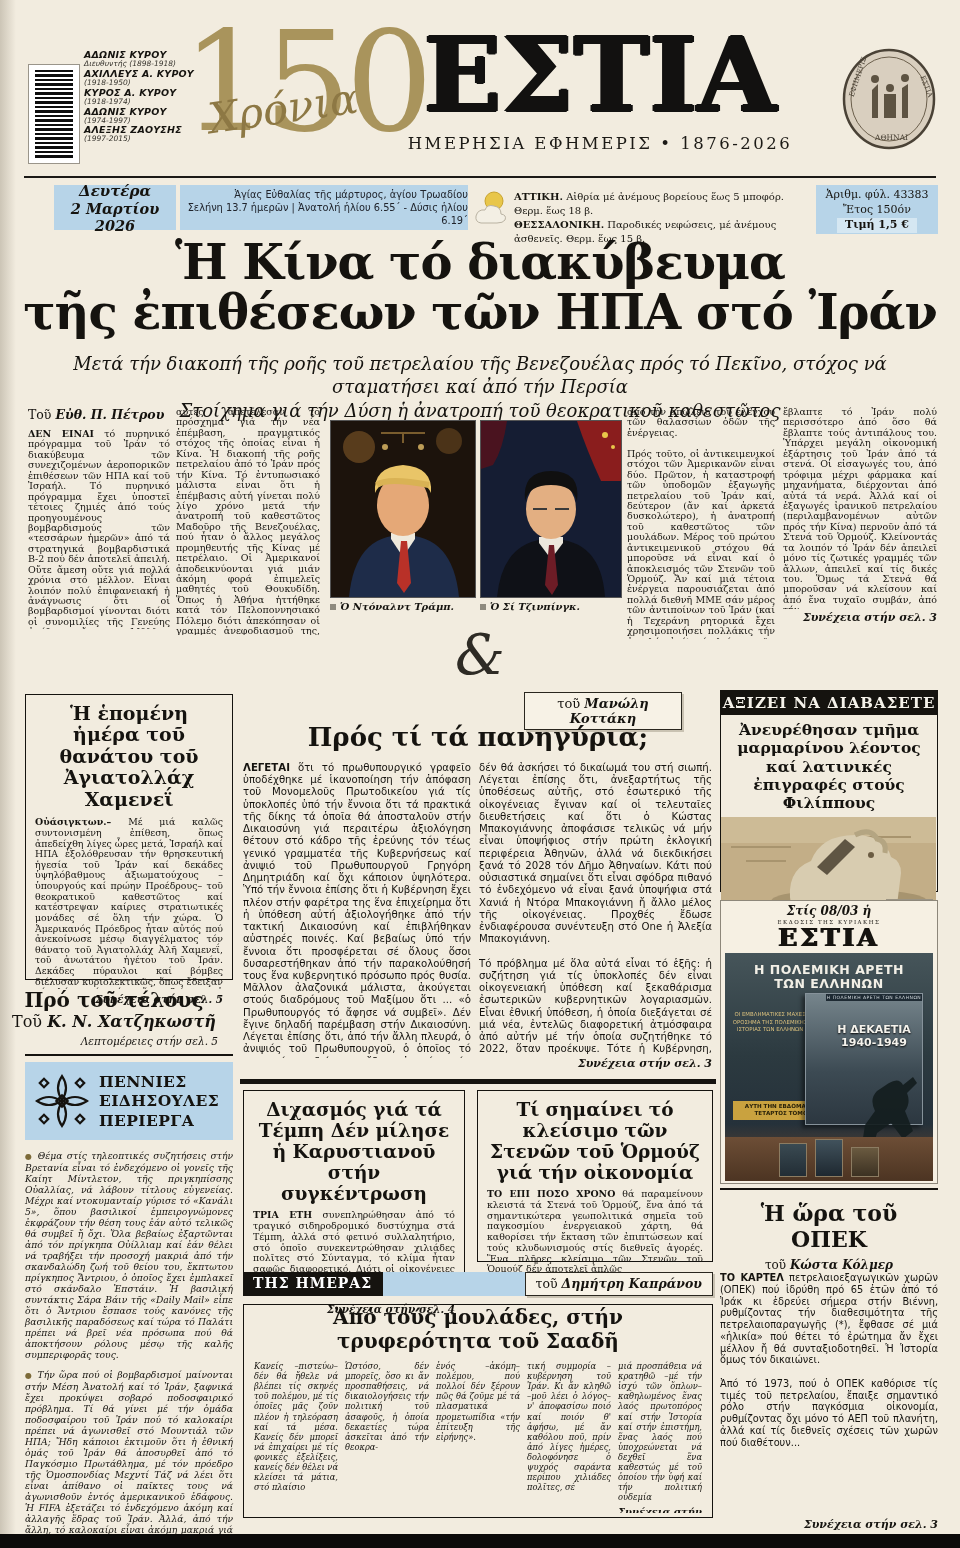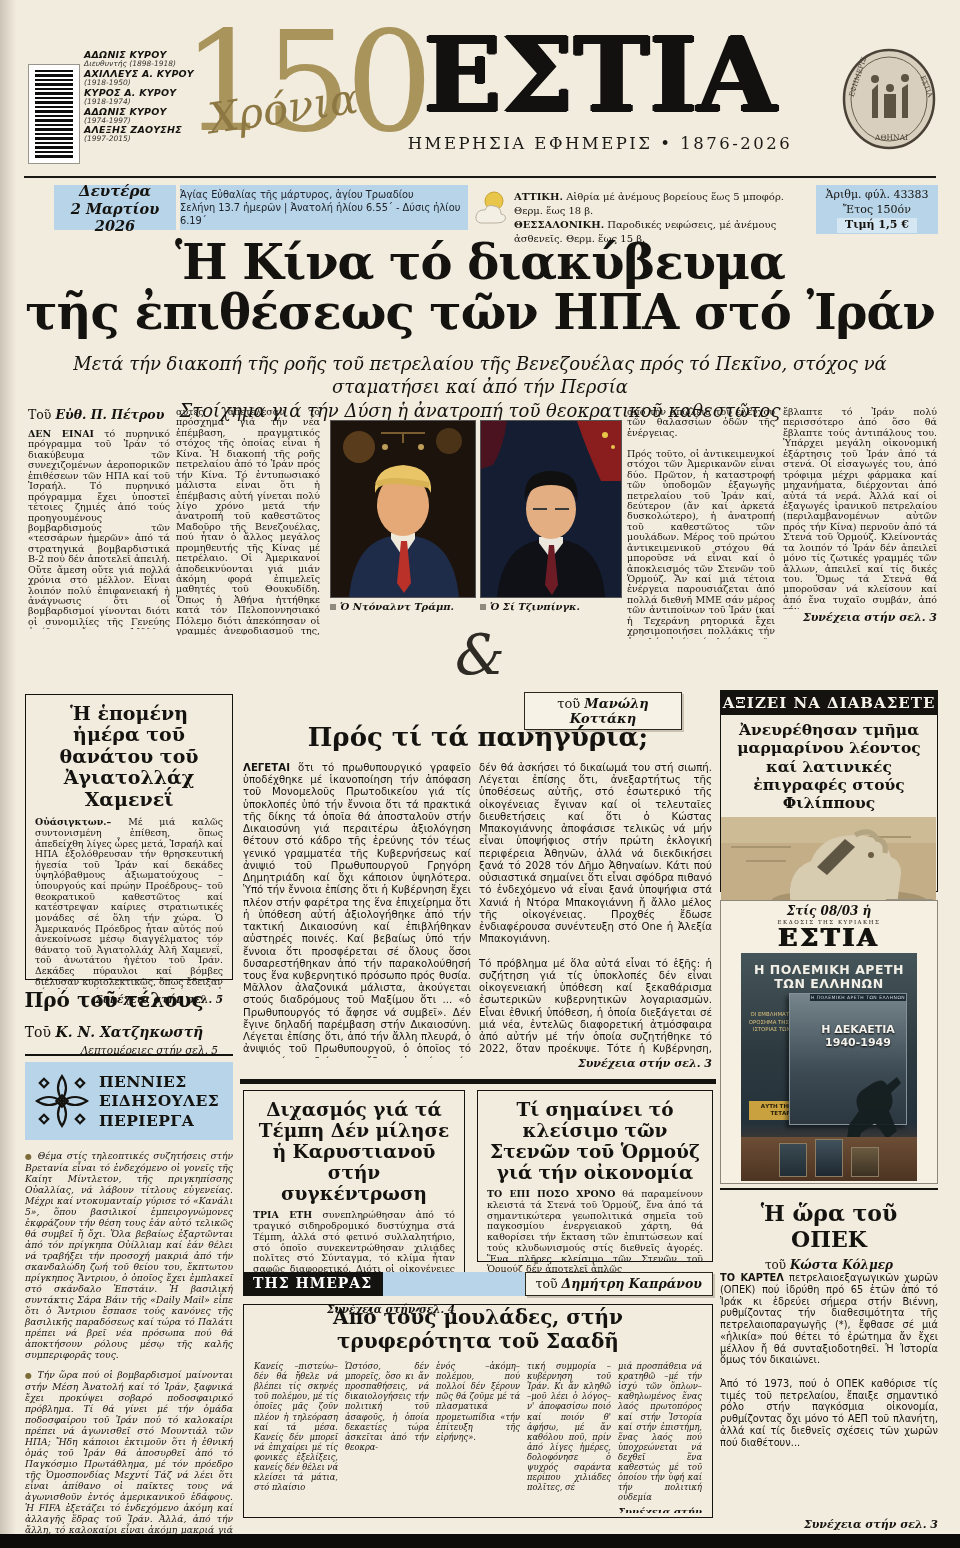--- a/index.html
+++ b/index.html
@@ -23,21 +23,21 @@
   .logo{left:392px;top:22px;width:416px;text-align:center;font-size:102px;line-height:1.05;font-weight:bold;color:#121110;
         text-shadow:1.6px 0 #121110,-1.6px 0 #121110,0 1px #121110,0 -1px #121110;}
   .tagline{left:392px;top:134px;width:416px;text-align:center;font-size:16.5px;letter-spacing:2.5px;color:#1c1a16;}
   .emblem{left:842px;top:48px;width:94px;height:102px;}
   .rule-top{left:24px;top:176px;width:912px;height:2px;background:#1c1a16;}
   
   .blue{background:#b7d4e8;}
   .datebox{left:54px;top:185px;width:122px;height:45px;display:flex;flex-direction:column;justify-content:center;text-align:center;}
   .datebox .d1{font-size:15px;font-weight:bold;font-style:italic;}
   .datebox .d2{font-size:14.5px;font-weight:bold;font-style:italic;}
-  .saintsbox{left:180px;top:185px;width:288px;height:45px;display:flex;flex-direction:column;justify-content:center;text-align:left;
+  .saintsbox{left:180px;top:185px;width:288px;height:45px;display:flex;flex-direction:column;justify-content:center;text-align:right;
              font-family:"DejaVu Sans",sans-serif;font-size:9.8px;line-height:1.35;color:#20242c;}
   .wicon{left:472px;top:186px;width:38px;height:40px;}
   .wtext{left:514px;top:190px;width:300px;font-size:10px;line-height:1.4;color:#17150f;}
   .issuebox{left:816px;top:185px;width:122px;height:49px;text-align:center;font-size:11px;line-height:1.35;padding-top:3px;box-sizing:border-box;}
   .pricebar{display:inline-block;background:#d5e7f2;padding:0 8px;font-weight:bold;}
   
   .headline{left:20px;top:238px;width:920px;text-align:center;font-weight:bold;font-size:48px;line-height:1.04;letter-spacing:-1px;}
   .subhead{left:20px;top:352px;width:920px;text-align:center;font-style:italic;font-size:18px;line-height:1.3;}
   
   .byline-top{left:28px;top:407px;font-size:12.5px;}
@@ -55,21 +55,21 @@
   .cap1{left:330px;top:601px;width:144px;}
   .cap2{left:480px;top:601px;width:140px;}
   .amp{left:430px;top:622px;width:100px;text-align:center;font-size:56px;font-style:italic;color:#2e2b25;}
   
   .khbox{left:25px;top:694px;width:208px;height:286px;border:1.6px solid #15130f;box-sizing:border-box;padding:8px 9px 4px;}
   .khbox h2{margin:0 0 7px;text-align:center;font-size:19px;line-height:1.13;}
   .khbody{font-size:9.4px;line-height:1.13;}
   .khcont{text-align:right;font-size:10.5px;margin-top:4px;}
   .protelos{left:10px;top:988px;width:208px;text-align:center;}
   .protelos h3{margin:0;font-size:20px;}
-  .protelos .pb{font-size:14px;margin-top:12px;}
+  .protelos .pb{font-size:16px;margin-top:0;}
   .protelos .pn{font-style:italic;font-size:10.5px;text-align:right;margin-top:4px;}
   .hr1{left:25px;top:1054px;width:208px;height:2px;background:#15130f;}
   
   .penniesbox{left:25px;top:1062px;width:208px;height:78px;display:flex;align-items:center;gap:8px;padding:6px 8px;box-sizing:border-box;}
   .pwords{font-weight:bold;font-size:15.5px;line-height:1.25;letter-spacing:.4px;}
   .pitems{left:25px;top:1150px;width:208px;font-size:9.2px;font-style:italic;line-height:1.2;}
   .pitem{margin-bottom:9px;}
   .pitem .bl{color:#7c6a38;font-style:normal;font-size:8px;}
   
   .kbyline{left:524px;top:692px;width:156px;border:1px solid #2a271f;background:#f7f2e6;box-shadow:2px 2px 0 #c9c2b2;
@@ -107,21 +107,21 @@
   
   .axbox{left:720px;top:690px;width:218px;height:202px;border:1.4px solid #15130f;box-sizing:border-box;background:#f2ecdf;}
   .axhead{background:#15130f;color:#f5f2ea;text-align:center;font-weight:bold;font-size:15px;letter-spacing:1px;padding:3px 0;}
   .axtitle{text-align:center;font-weight:bold;font-size:15.5px;line-height:1.18;padding:6px 8px 5px;}
   .axphoto{position:relative;width:100%;height:98px;}
   .axref{position:absolute;right:4px;bottom:4px;background:#efe9da;font-style:italic;font-size:9px;padding:0 5px;border:1px solid #9a9383;}
   .promo{left:720px;top:900px;width:218px;height:284px;border:1px solid #8d877a;background:#f6f0e3;box-sizing:border-box;text-align:center;padding-top:3px;}
   .promo .pday{font-weight:bold;font-size:12px;font-style:italic;}
   .promo .ped{font-size:5.5px;letter-spacing:1.5px;margin-top:1px;}
   .promo .plogo{font-weight:bold;font-size:25px;letter-spacing:3px;line-height:1;text-shadow:.8px 0 #15130f,-.8px 0 #15130f;}
-  .adpanel{position:relative;margin:3px 20px;height:228px;background:linear-gradient(180deg,#46555a 0%,#2c3a40 45%,#25313a 75%,#5b4330 92%,#4a3626 100%);overflow:hidden;}
+  .adpanel{position:relative;margin:3px 4px;height:228px;background:linear-gradient(180deg,#46555a 0%,#2c3a40 45%,#25313a 75%,#5b4330 92%,#4a3626 100%);overflow:hidden;}
   .adtitle{color:#f2efe6;font-weight:bold;font-family:"DejaVu Sans",sans-serif;font-size:12.5px;line-height:1.15;padding-top:10px;letter-spacing:.5px;}
   .adsmall{position:absolute;left:6px;top:58px;width:78px;color:#d9bf7d;font-family:"DejaVu Sans",sans-serif;font-size:5.4px;line-height:1.4;text-align:center;}
   .adband{position:absolute;left:8px;top:148px;width:96px;background:#c9a23f;color:#2a2209;font-family:"DejaVu Sans",sans-serif;font-weight:bold;font-size:5.6px;line-height:1.3;padding:2px 2px;}
   .adbook{position:absolute;right:10px;top:40px;width:96px;height:130px;background:linear-gradient(180deg,#76858c,#3c4a53 60%,#2c3740);border:1px solid #86929a;box-shadow:-3px 3px 4px rgba(0,0,0,.45);padding-left:20px;}
   .adbook .bb{background:#1e2a33;color:#cfd6da;font-size:4.5px;font-family:"DejaVu Sans",sans-serif;padding:1px 0;letter-spacing:.5px;}
   .adbook .bt{color:#f4f2ec;font-weight:bold;font-family:"DejaVu Sans",sans-serif;font-size:11px;line-height:1.2;margin-top:22px;text-shadow:0 1px 2px #000;}
   .minibooks{position:absolute;left:0;right:0;bottom:0;height:40px;background:linear-gradient(180deg,#6d4e36,#4c3422);display:flex;justify-content:center;gap:8px;align-items:flex-end;padding-bottom:4px;}
   .mb{width:26px;height:32px;border:1px solid #8c7c62;background:linear-gradient(180deg,#3a4a52,#222d35);}
   .mb.m2{height:36px;background:linear-gradient(180deg,#41525c,#1e2830);}
   .mb.m3{height:28px;background:linear-gradient(180deg,#6a5a40,#3c3122);}
@@ -192,21 +192,21 @@
     <div><b>ΘΕΣΣΑΛΟΝΙΚΗ.</b><span> Παροδικές νεφώσεις, μέ ἀνέμους ἀσθενεῖς. Θερμ. ἕως 15 β.</span></div>
   </div>
   <div class="abs blue issuebox">
     <div>Ἀριθμ. φύλ. 43383</div>
     <div>Ἔτος 150όν</div>
     <div class="pricebar">Τιμή 1,5 €</div>
   </div>
 
   <div class="abs headline">
     <div>Ἡ Κίνα τό διακύβευμα</div>
-    <div>τῆς ἐπιθέσεως τῶν ΗΠΑ στό Ἰράν</div>
+    <div>τῆς ἐπιθέσεων τῶν ΗΠΑ στό Ἰράν</div>
   </div>
   <div class="abs subhead">
     <div>Μετά τήν διακοπή τῆς ροῆς τοῦ πετρελαίου τῆς Βενεζουέλας πρός τό Πεκῖνο, στόχος νά σταματήσει καί ἀπό τήν Περσία</div>
     <div>Στοίχημα γιά τήν Δύση ἡ ἀνατροπή τοῦ θεοκρατικοῦ καθεστῶτος</div>
   </div>
 
   <div class="abs byline-top"><span>Τοῦ </span><span class="bi">Εὐθ. Π. Πέτρου</span></div>
 
   <div class="abs leadcol just ovh c1"><b>ΔΕΝ ΕΙΝΑΙ</b><span> τό πυρηνικό πρόγραμμα τοῦ Ἰράν τό διακύβευμα τῶν συνεχιζομένων ἀεροπορικῶν ἐπιθέσεων τῶν ΗΠΑ καί τοῦ Ἰσραήλ. Τό πυρηνικό πρόγραμμα ἔχει ὑποστεῖ τέτοιες ζημιές ἀπό τούς προηγουμένους βομβαρδισμούς τῶν «τεσσάρων ἡμερῶν» ἀπό τά στρατηγικά βομβαρδιστικά Β-2 πού δέν ἀποτελεῖ ἀπειλή. Οὔτε ἄμεση οὔτε γιά πολλά χρόνια στό μέλλον. Εἶναι λοιπόν πολύ ἐπιφανειακή ἡ ἀνάγνωσις ὅτι οἱ βομβαρδισμοί γίνονται διότι οἱ συνομιλίες τῆς Γενεύης ἀπέβησαν ἄκαρπες. Μᾶλλον οἱ διαπραγματεύσεις</span></div>
   <div class="abs leadcol just ovh c2">αὐτές ἀπετέλεσαν τό πρόσχημα γιά τήν νέα ἐπέμβαση, πραγματικός στόχος τῆς ὁποίας εἶναι ἡ Κίνα. Ἡ διακοπή τῆς ροῆς πετρελαίου ἀπό τό Ἰράν πρός τήν Κίνα. Τό ἐντυπωσιακό μάλιστα εἶναι ὅτι ἡ ἐπέμβασις αὐτή γίνεται πολύ λίγο χρόνο μετά τήν ἀνατροπή τοῦ καθεστῶτος Μαδοῦρο τῆς Βενεζουέλας, πού ἦταν ὁ ἄλλος μεγάλος προμηθευτής τῆς Κίνας μέ πετρέλαιο. Οἱ Ἀμερικανοί ἀποδεικνύονται γιά μιάν ἀκόμη φορά ἐπιμελεῖς μαθητές τοῦ Θουκυδίδη. Ὅπως ἡ Ἀθήνα ἡττήθηκε κατά τόν Πελοποννησιακό Πόλεμο διότι ἀπεκόπησαν οἱ γραμμές ἀνεφοδιασμοῦ της, ἔτσι καί τό Πεκῖνο κινδυνεύει</div>

